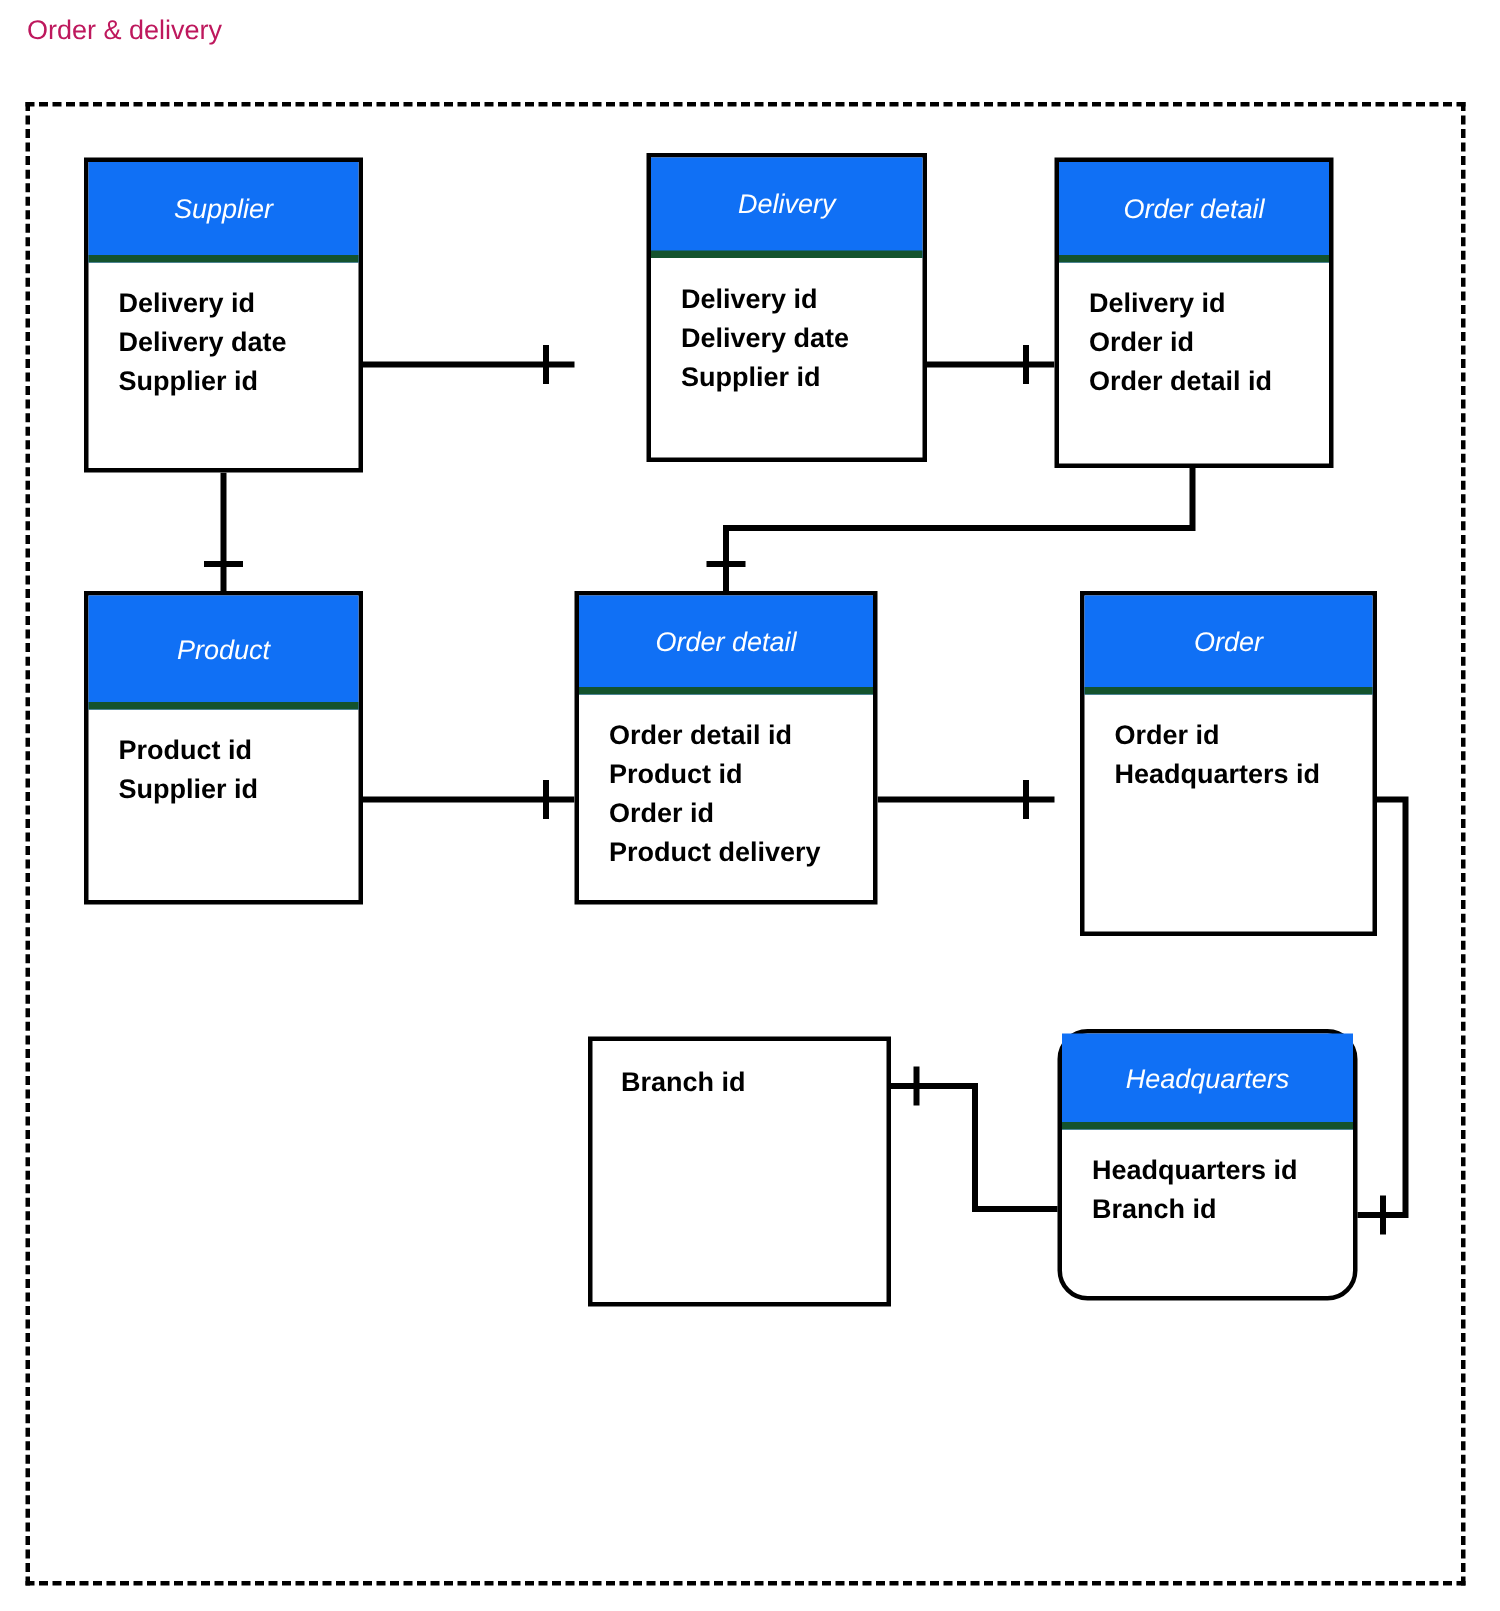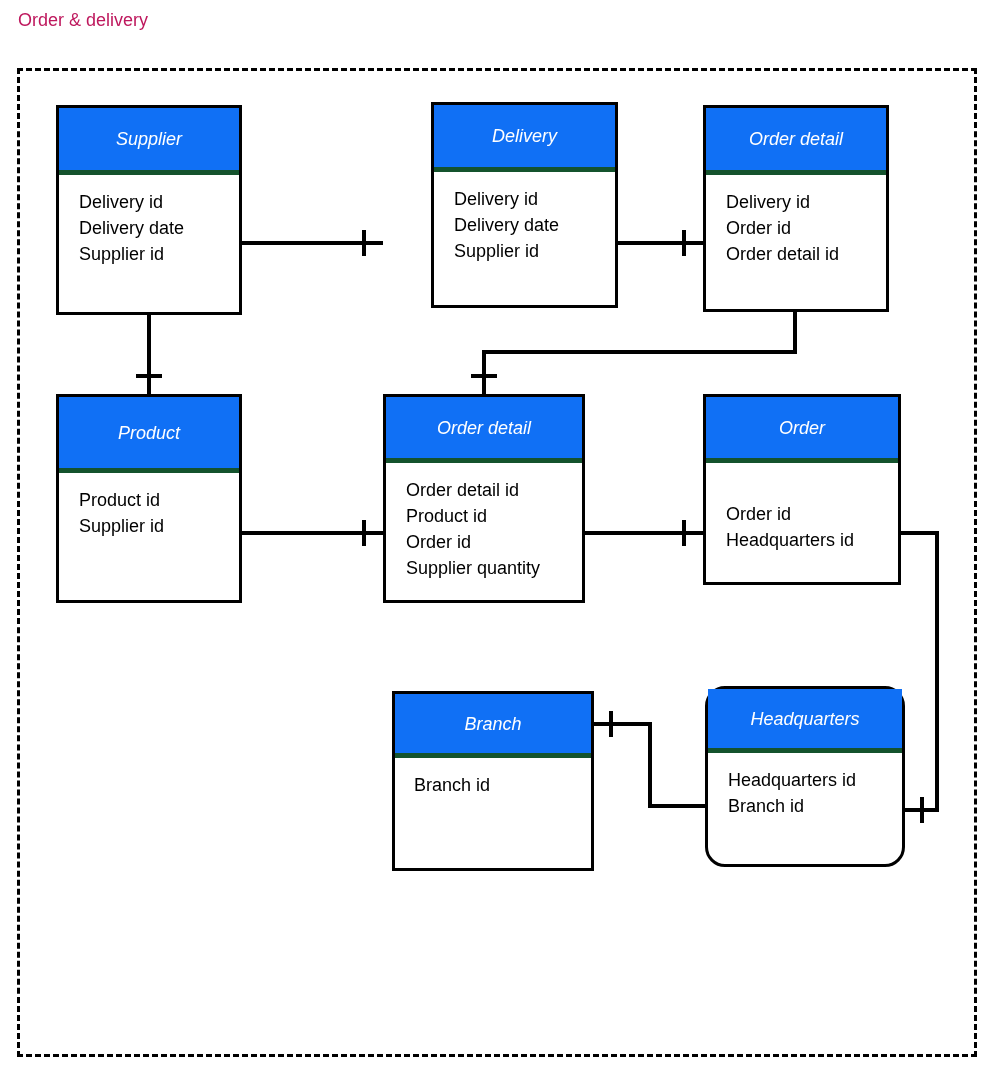--- a/index.html
+++ b/index.html
@@ -71,20 +71,21 @@
   .entity-body {
     flex: 1 1 auto;
     padding: 14px 0 0 20px;
     box-sizing: border-box;
   }
   .attribute {
     font-size: 18px;
     line-height: 26px;
     color: #000000;
     white-space: nowrap;
+    font-weight: bold;
   }
 </style>
 </head>
 <body>
 
 <div id="canvas">
 
   <div id="diagram-title">Order &amp; delivery</div>
 
   <div id="dashed-frame"></div>
@@ -169,34 +170,33 @@
       <div class="attribute">Supplier id</div>
     </div>
   </div>
 
   <div class="entity" style="left:383px; top:394px; width:202px; height:209px;">
     <div class="entity-header" style="height:66px;">Order detail</div>
     <div class="entity-body">
       <div class="attribute">Order detail id</div>
       <div class="attribute">Product id</div>
       <div class="attribute">Order id</div>
-      <div class="attribute">Supplier quantity</div>
-    </div>
-  </div>
-
-  <div class="entity" style="left:703px; top:394px; width:198px; height:191px;gap:24px;">
+      <div class="attribute">Product delivery</div>
+    </div>
+  </div>
+
+  <div class="entity" style="left:720px; top:394px; width:198px; height:230px;">
     <div class="entity-header" style="height:66px;">Order</div>
     <div class="entity-body">
       <div class="attribute">Order id</div>
       <div class="attribute">Headquarters id</div>
     </div>
   </div>
 
   <div class="entity" style="left:392px; top:691px; width:202px; height:180px;">
-    <div class="entity-header" style="height:64px;">Branch</div>
     <div class="entity-body" style="padding-left:19px;">
       <div class="attribute">Branch id</div>
     </div>
   </div>
 
   <div class="entity" style="left:705px; top:686px; width:200px; height:181px;border-radius:20px;">
     <div class="entity-header" style="height:64px;">Headquarters</div>
     <div class="entity-body">
       <div class="attribute">Headquarters id</div>
       <div class="attribute">Branch id</div>

